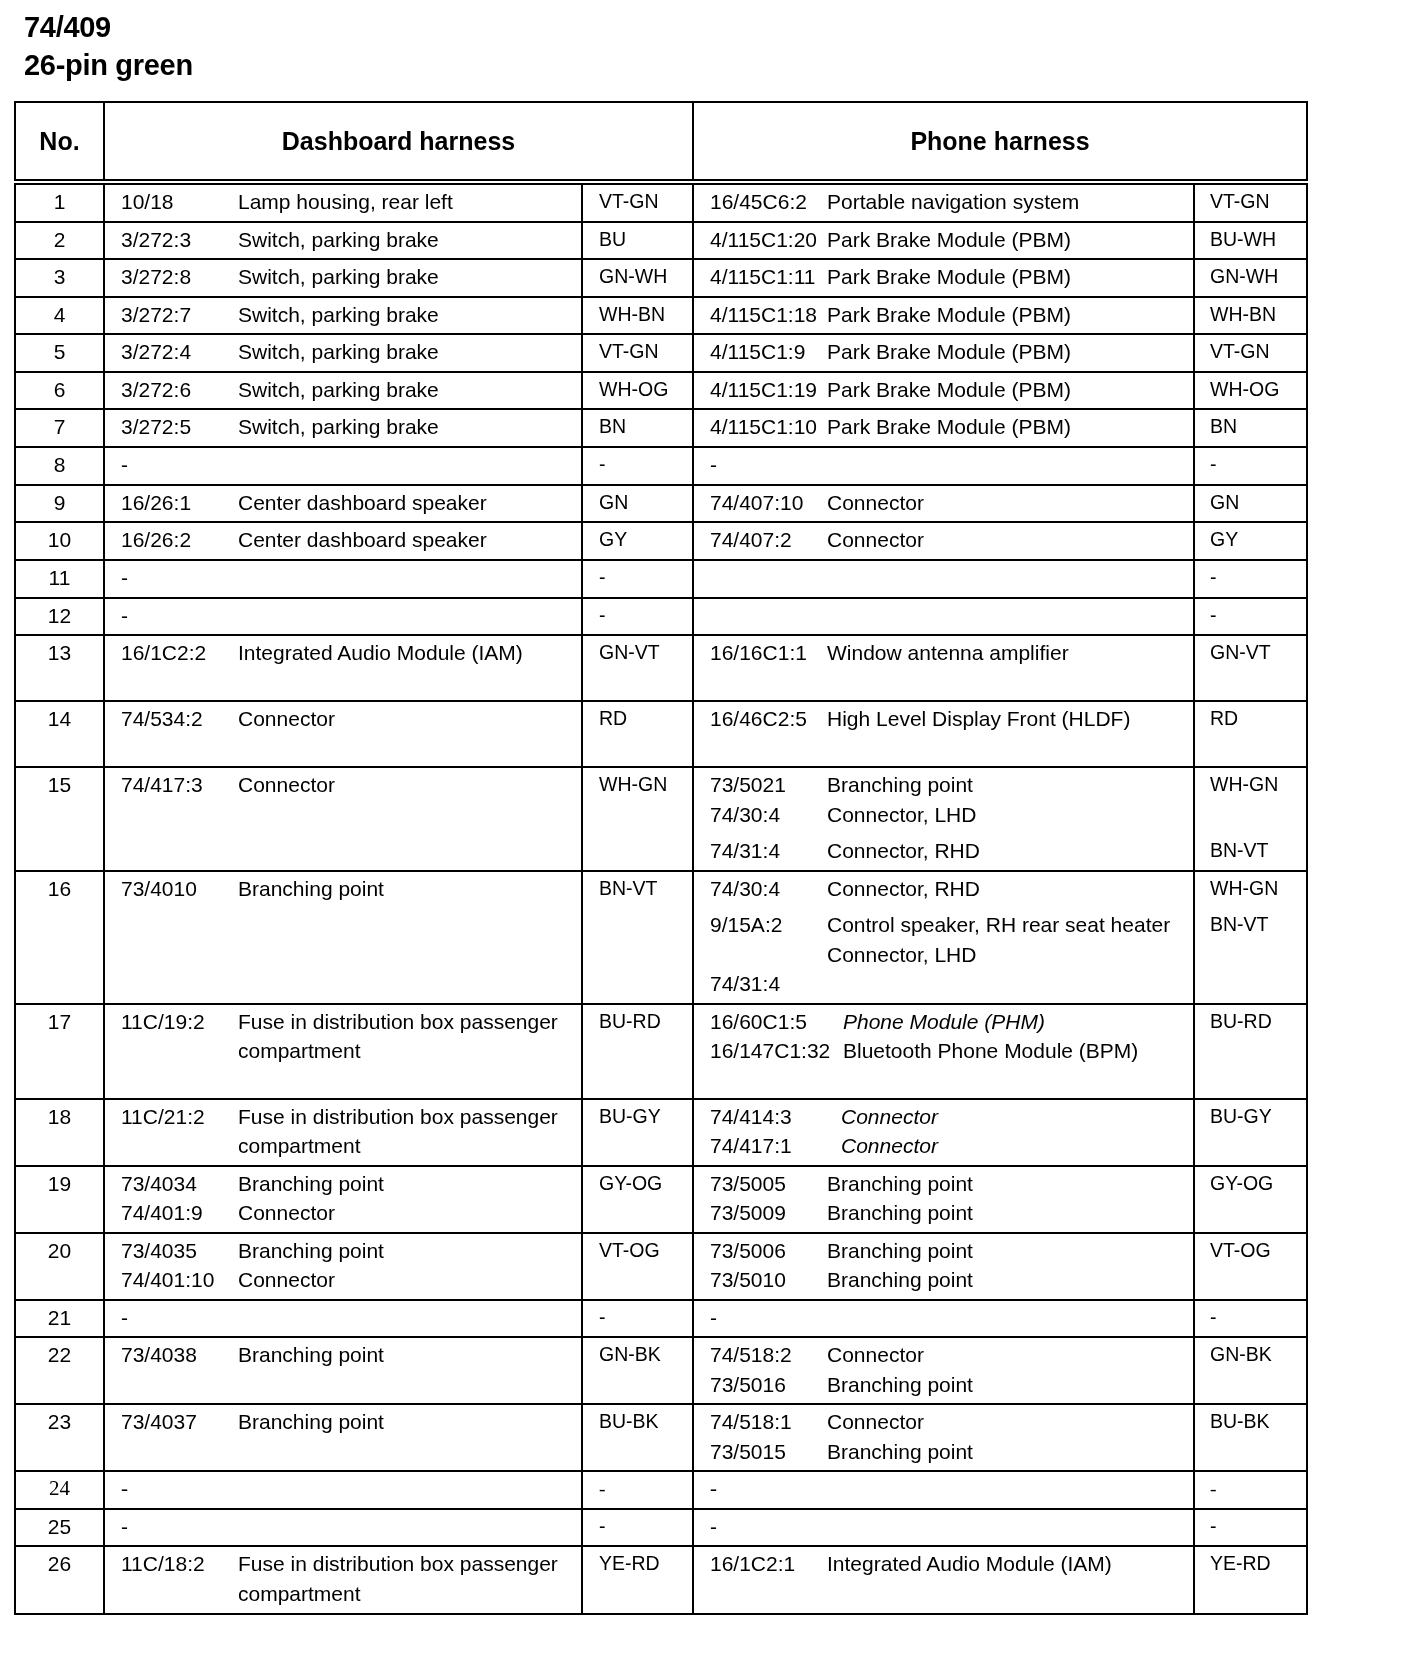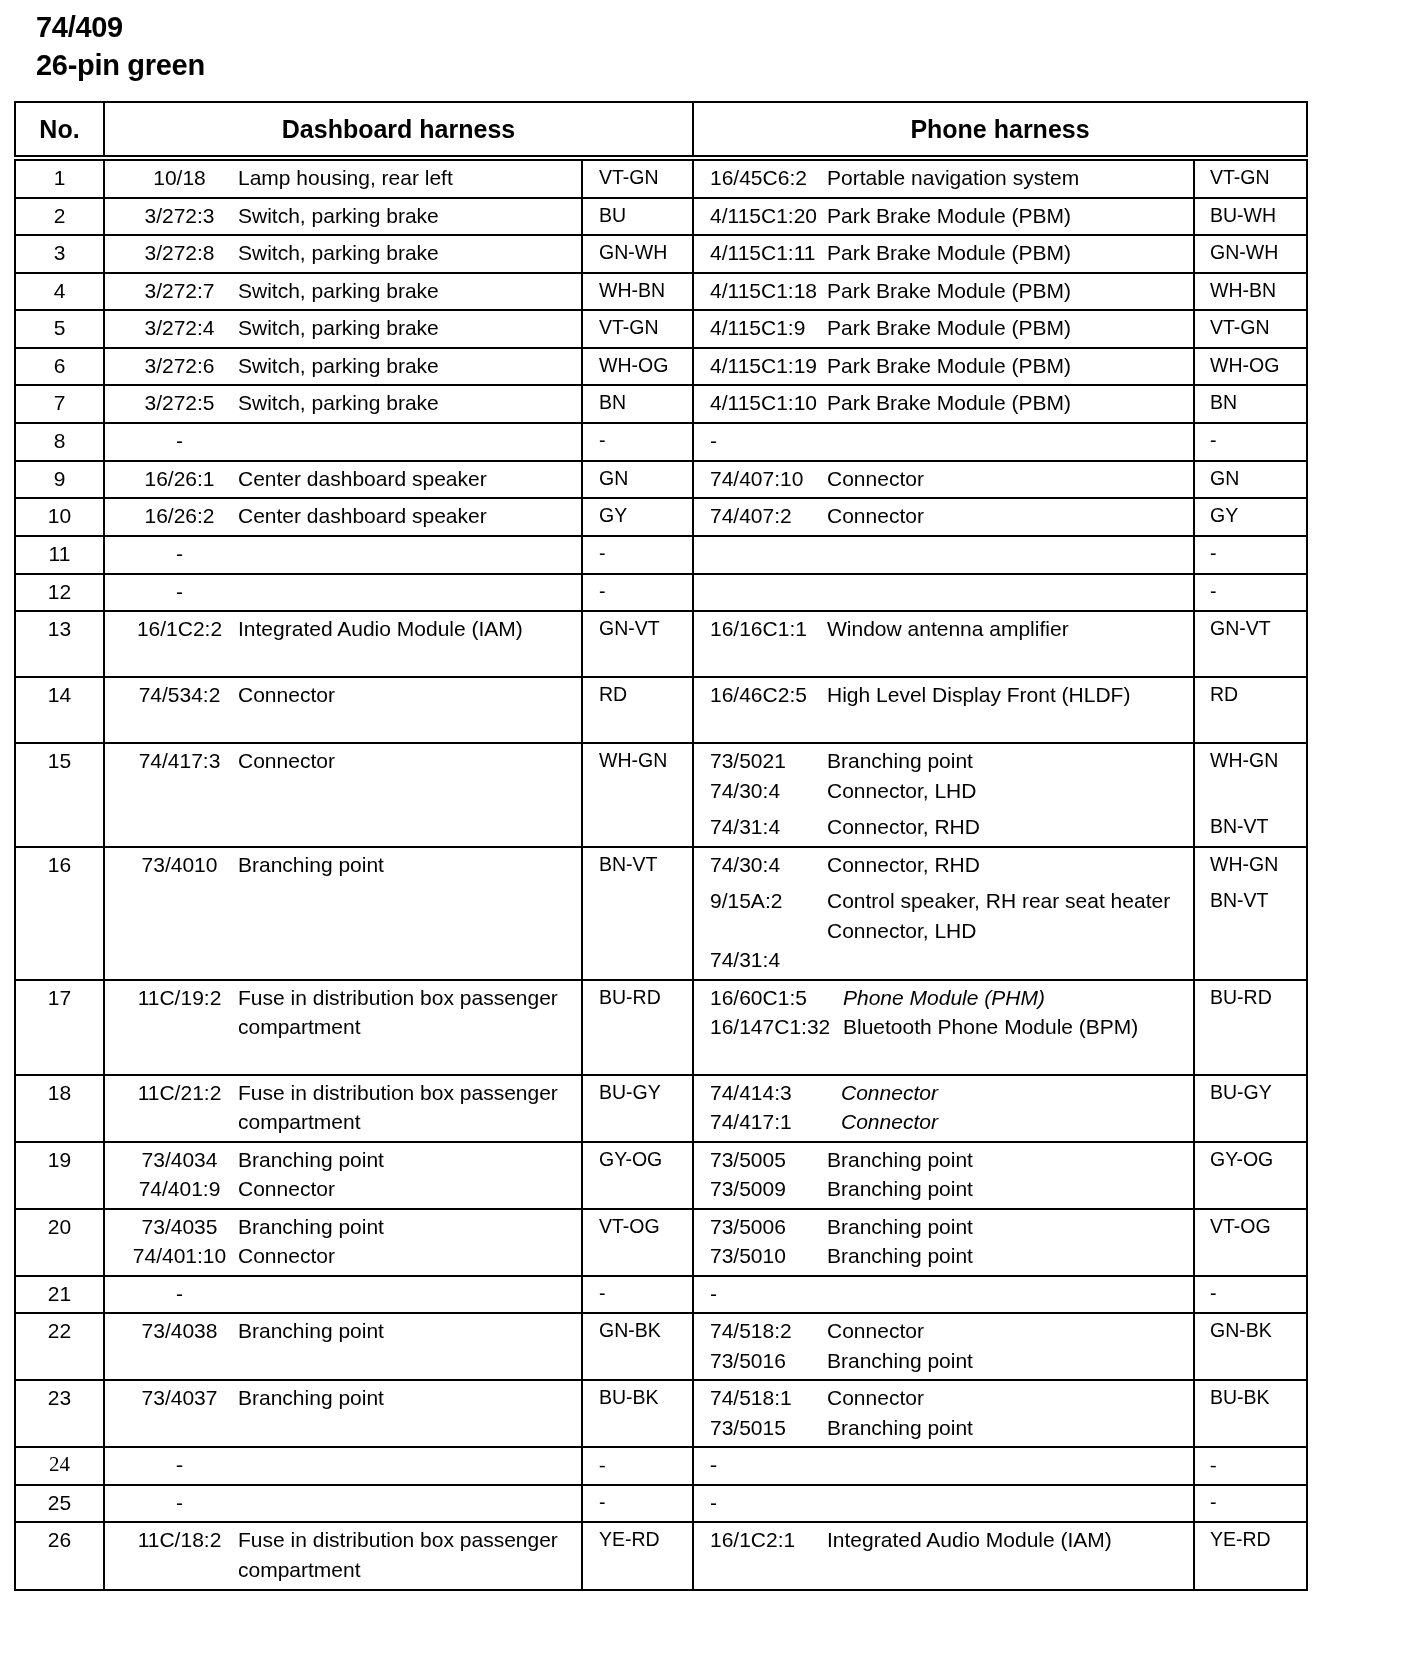--- a/index.html
+++ b/index.html
@@ -1,46 +1,46 @@
 <!DOCTYPE html>
 <html><head>
   <meta charset="utf-8">
   <style>
     html, body { margin: 0; padding: 0; background: #ffffff; }
     body {
       width: 1408px; height: 1656px; position: relative; overflow: hidden;
       font-family: "Liberation Sans", "DejaVu Sans", sans-serif; color: #000;
     }
-    .title-block { position: absolute; left: 36px; top: 8px; }
+    .title-block { position: absolute; left: 24px; top: 8px; }
     .title-line {
       font-weight: bold; font-size: 29px; line-height: 38px; letter-spacing: -0.3px;
     }
     table.pin-table {
       position: absolute; left: 14px; top: 101px;
       width: 1292px; border-collapse: collapse; table-layout: fixed;
       border: 2.5px solid #000;
     }
     col.c-no { width: 89px; }
     col.c-dref { width: 134px; }
     col.c-ddesc { width: 344px; }
     col.c-dcol { width: 111px; }
     col.c-fref { width: 134px; }
     col.c-fdesc { width: 367px; }
     col.c-fcol { width: 113px; }
     th {
-      font-size: 25px; font-weight: bold; height: 44px; padding: 4px;
+      font-size: 25px; font-weight: bold; height: 44px; padding: 16px;
       border-left: 2px solid #000; border-right: 2px solid #000;
       border-bottom: 6px double #000; text-align: center; vertical-align: middle;
     }
     td {
       font-size: 21px; line-height: 29.5px; padding: 2px 0 4px 0;
       vertical-align: top; border-top: 2px solid #000; border-bottom: 2px solid #000;
     }
     td.no { text-align: center; border-left: 2px solid #000; border-right: 2px solid #000; }
-    td.ref { padding-left: 16px; white-space: nowrap; text-align: center; }
+    td.ref { padding-left: 16px; white-space: nowrap; }
     td.desc { padding-left: 0px; padding-right: 6px; }
     td.color { padding-left: 16px; font-size: 19.5px; border-left: 2px solid #000; border-right: 2px solid #000; }
     td.fref { padding-left: 16px; white-space: nowrap; }
     td.fcol { padding-left: 15px; font-size: 19.5px; border-left: 2px solid #000; }
     .sub { display: block; }
     .gap { display: block; height: 7px; }
     .indent { padding-left: 14px; font-style: italic; }
   </style>
 </head>
 <body>

